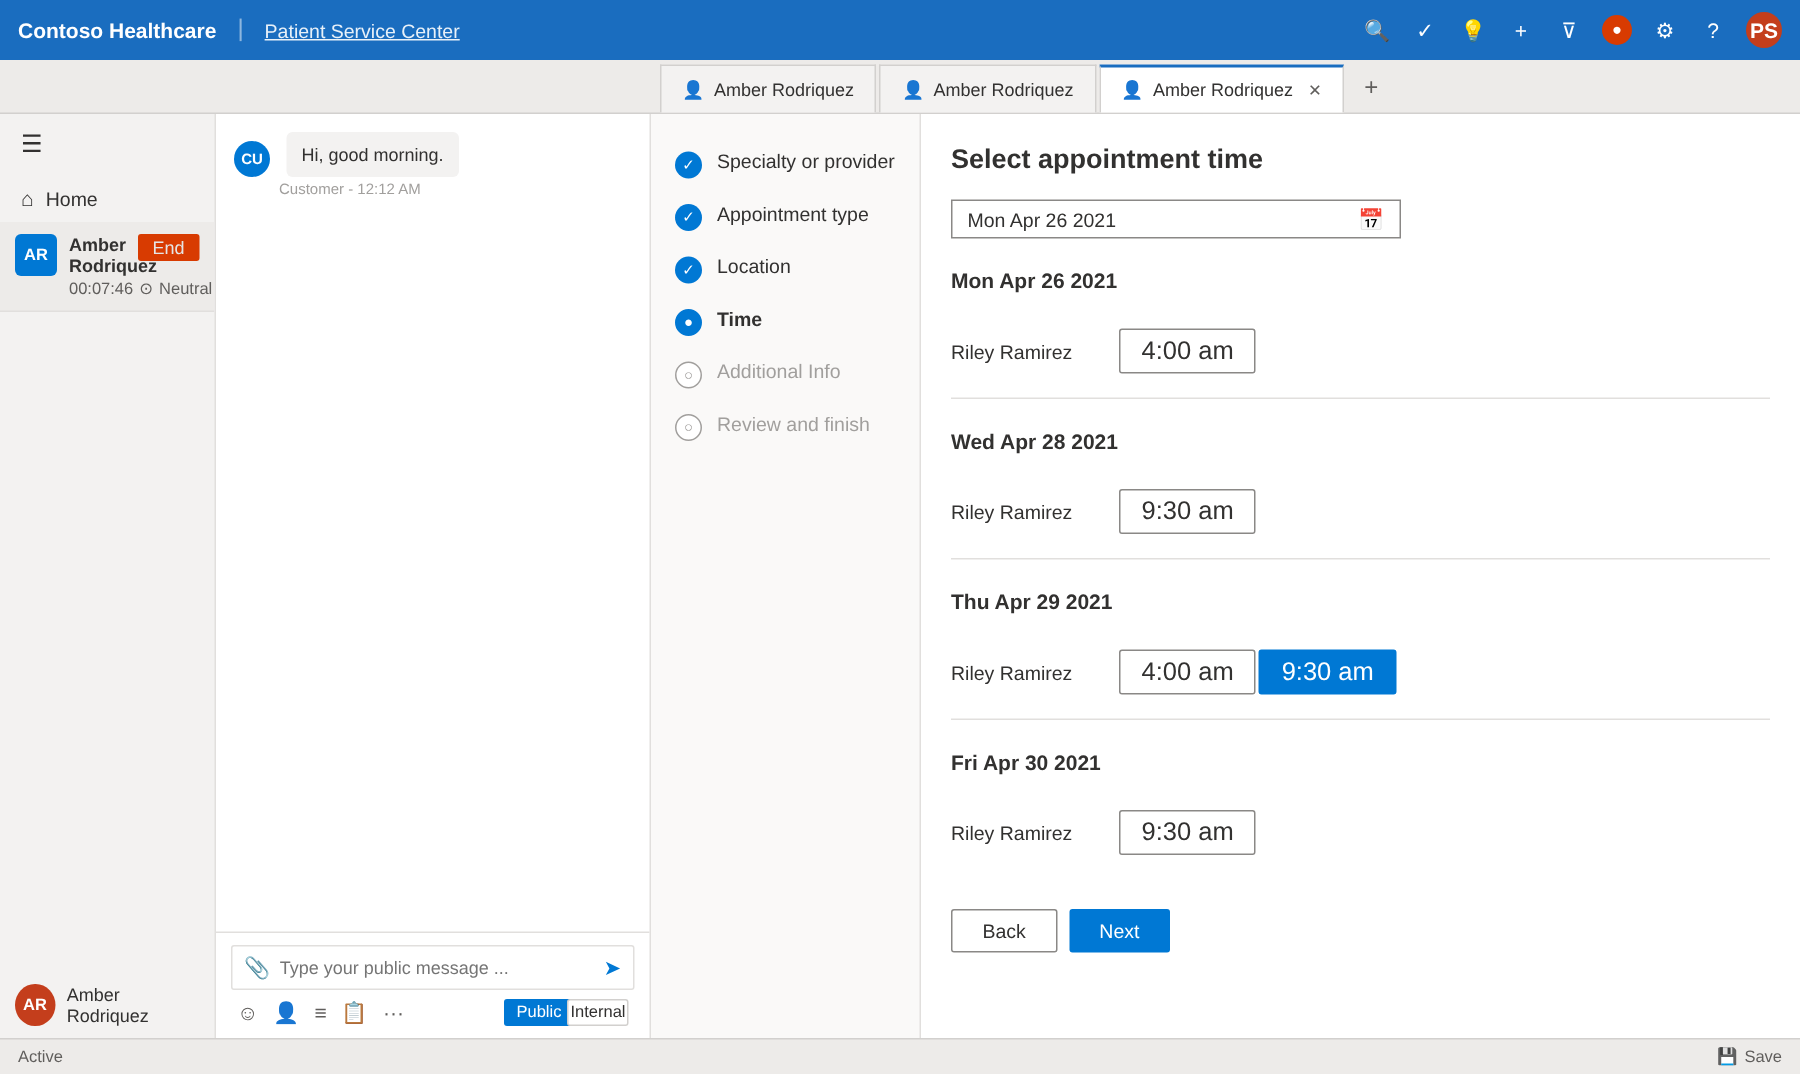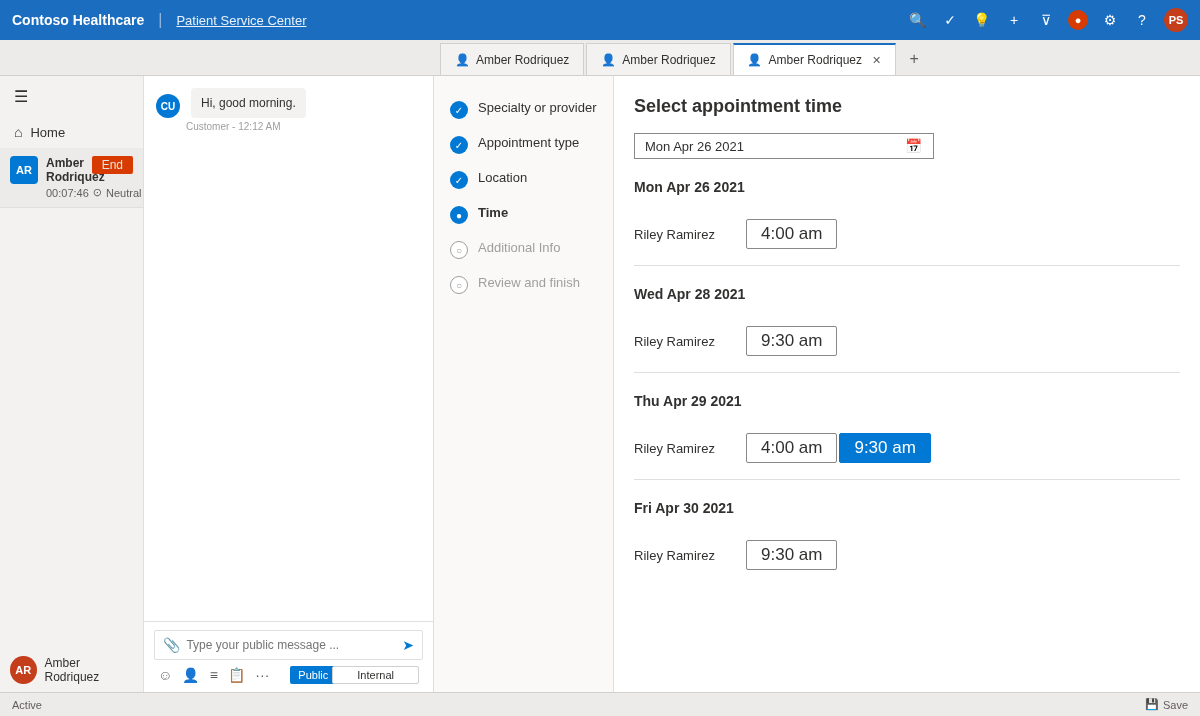--- a/index.html
+++ b/index.html
@@ -14,21 +14,21 @@
       padding: 0 12px;
       gap: 8px;
       color: white;
     }
     .topbar-brand { font-size: 14px; font-weight: 600; color: white; }
     .topbar-divider { color: rgba(255,255,255,0.5); margin: 0 6px; }
     .topbar-subtitle { font-size: 13px; color: rgba(255,255,255,0.9); text-decoration: underline; }
     .topbar-icons { margin-left: auto; display: flex; align-items: center; gap: 12px; }
     .topbar-icon { color: white; font-size: 14px; cursor: pointer; width: 20px; text-align: center; }
     .topbar-red-dot { width: 20px; height: 20px; border-radius: 50%; background: #d83b01; display: flex; align-items: center; justify-content: center; font-size: 11px; color: white; }
-    .topbar-avatar { width: 24px; height: 24px; border-radius: 50%; background: #c43e1c; display: flex; align-items: center; justify-content: center; font-size: 11px; color: white; font-weight: 600; }
+    .topbar-avatar { width: 24px; height: 24px; border-radius: 50%; background: #c43e1c; display: flex; align-items: center; justify-content: center; font-size: 14px; color: white; font-weight: 600; }
 
     
     .tabbar {
       height: 36px;
       background: #edebe9;
       display: flex;
       align-items: flex-end;
       padding-left: 440px;
       border-bottom: 1px solid #d2d0ce;
     }
@@ -253,21 +253,21 @@
     .chat-attach-icon { color: #605e5c; font-size: 14px; cursor: pointer; }
     .chat-toolbar {
       display: flex;
       align-items: center;
       gap: 10px;
       margin-top: 6px;
       padding: 0 4px;
     }
     .chat-tool-icon { font-size: 14px; color: #605e5c; cursor: pointer; }
     .public-btn { background: #0078d4; color: white; border: none; padding: 2px 8px; font-size: 11px; cursor: pointer; border-radius: 2px; }
-    .internal-btn { background: white; border: 1px solid #d2d0ce; color: #323130; padding: 2px 24px; font-size: 11px; cursor: pointer; border-radius: 2px; margin-left: -4px; }
+    .internal-btn { background: white; border: 1px solid #d2d0ce; color: #323130; padding: 2px 1px; font-size: 11px; cursor: pointer; border-radius: 2px; margin-left: -4px; }
 
     
     .statusbar {
       height: 24px;
       background: #edebe9;
       border-top: 1px solid #d2d0ce;
       display: flex;
       align-items: center;
       padding: 0 12px;
       font-size: 11px;
@@ -434,20 +434,24 @@
     </div>
 
     <div class="day-section" style="border-bottom:none;">
       <div class="day-header">Fri Apr 30 2021</div>
       <div class="day-slots">
         <span class="provider-name">Riley Ramirez</span>
         <button class="time-btn">9:30 am</button>
       </div>
     </div>
 
+    <div class="nav-buttons">
+      <button class="btn-back">Back</button>
+      <button class="btn-next">Next</button>
+    </div>
   </div>
 
 </div>
 
 <div class="statusbar">
   <span>Active</span>
   <div class="status-save">
     <span>💾</span>
     <span>Save</span>
   </div>

